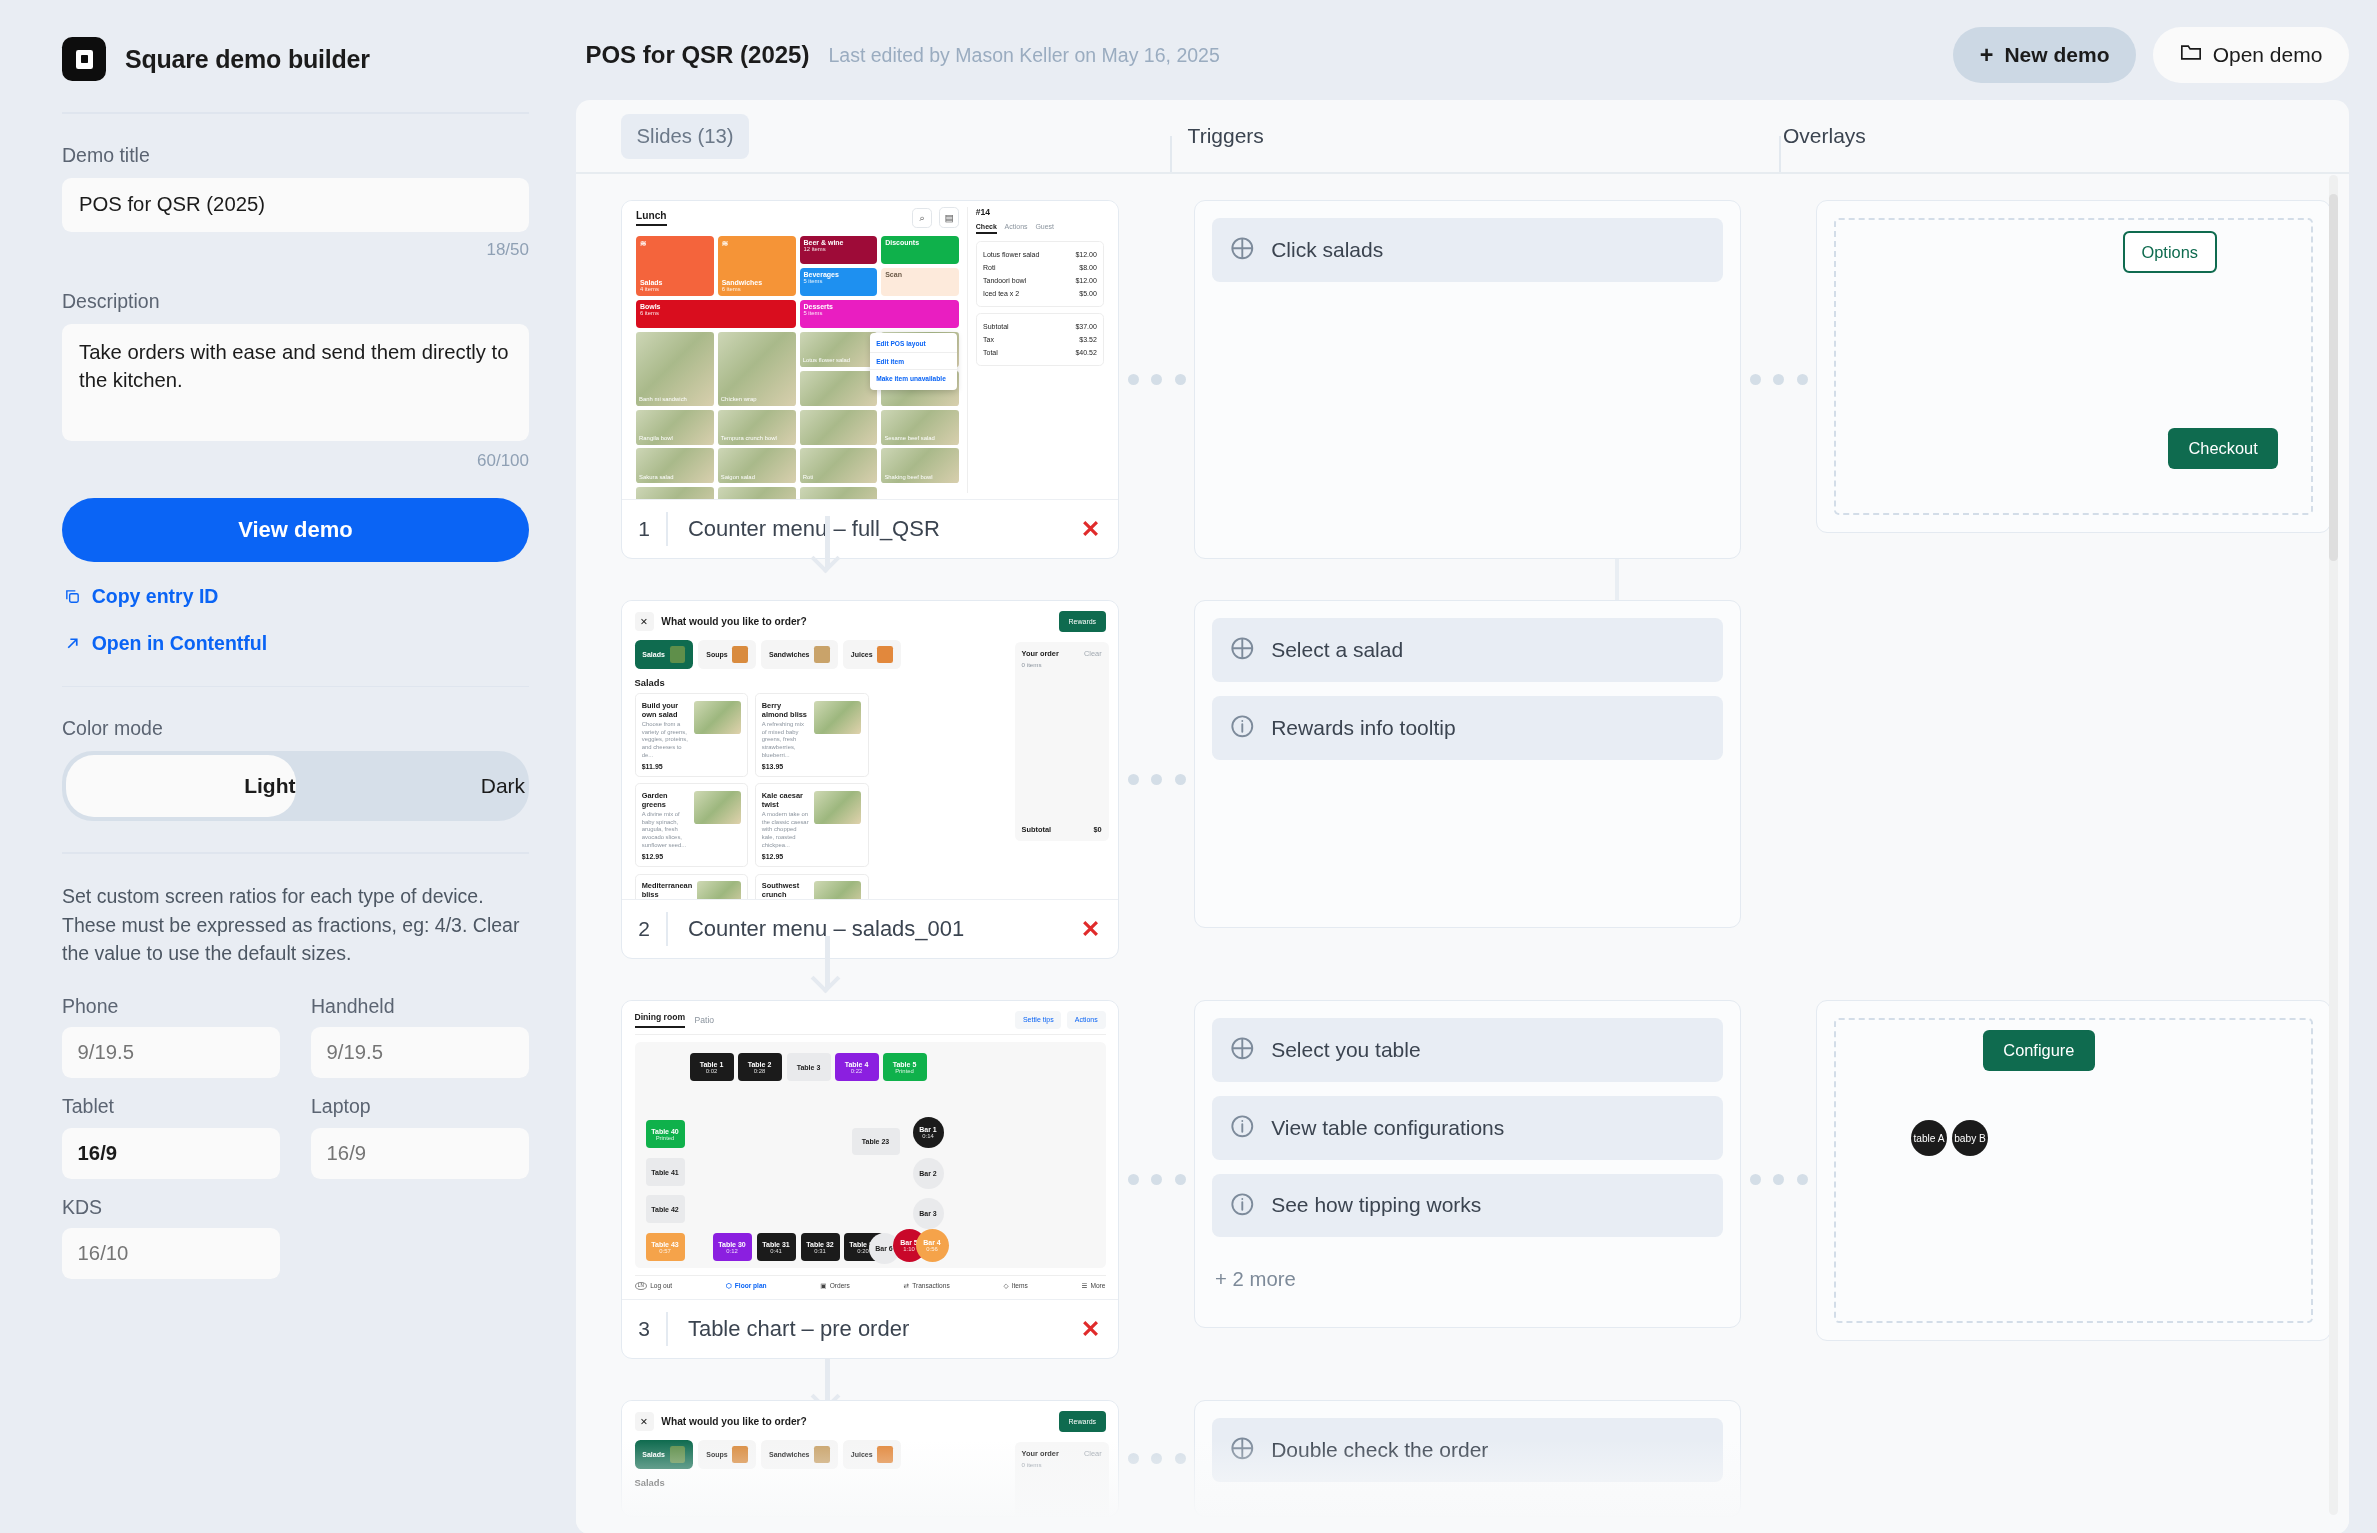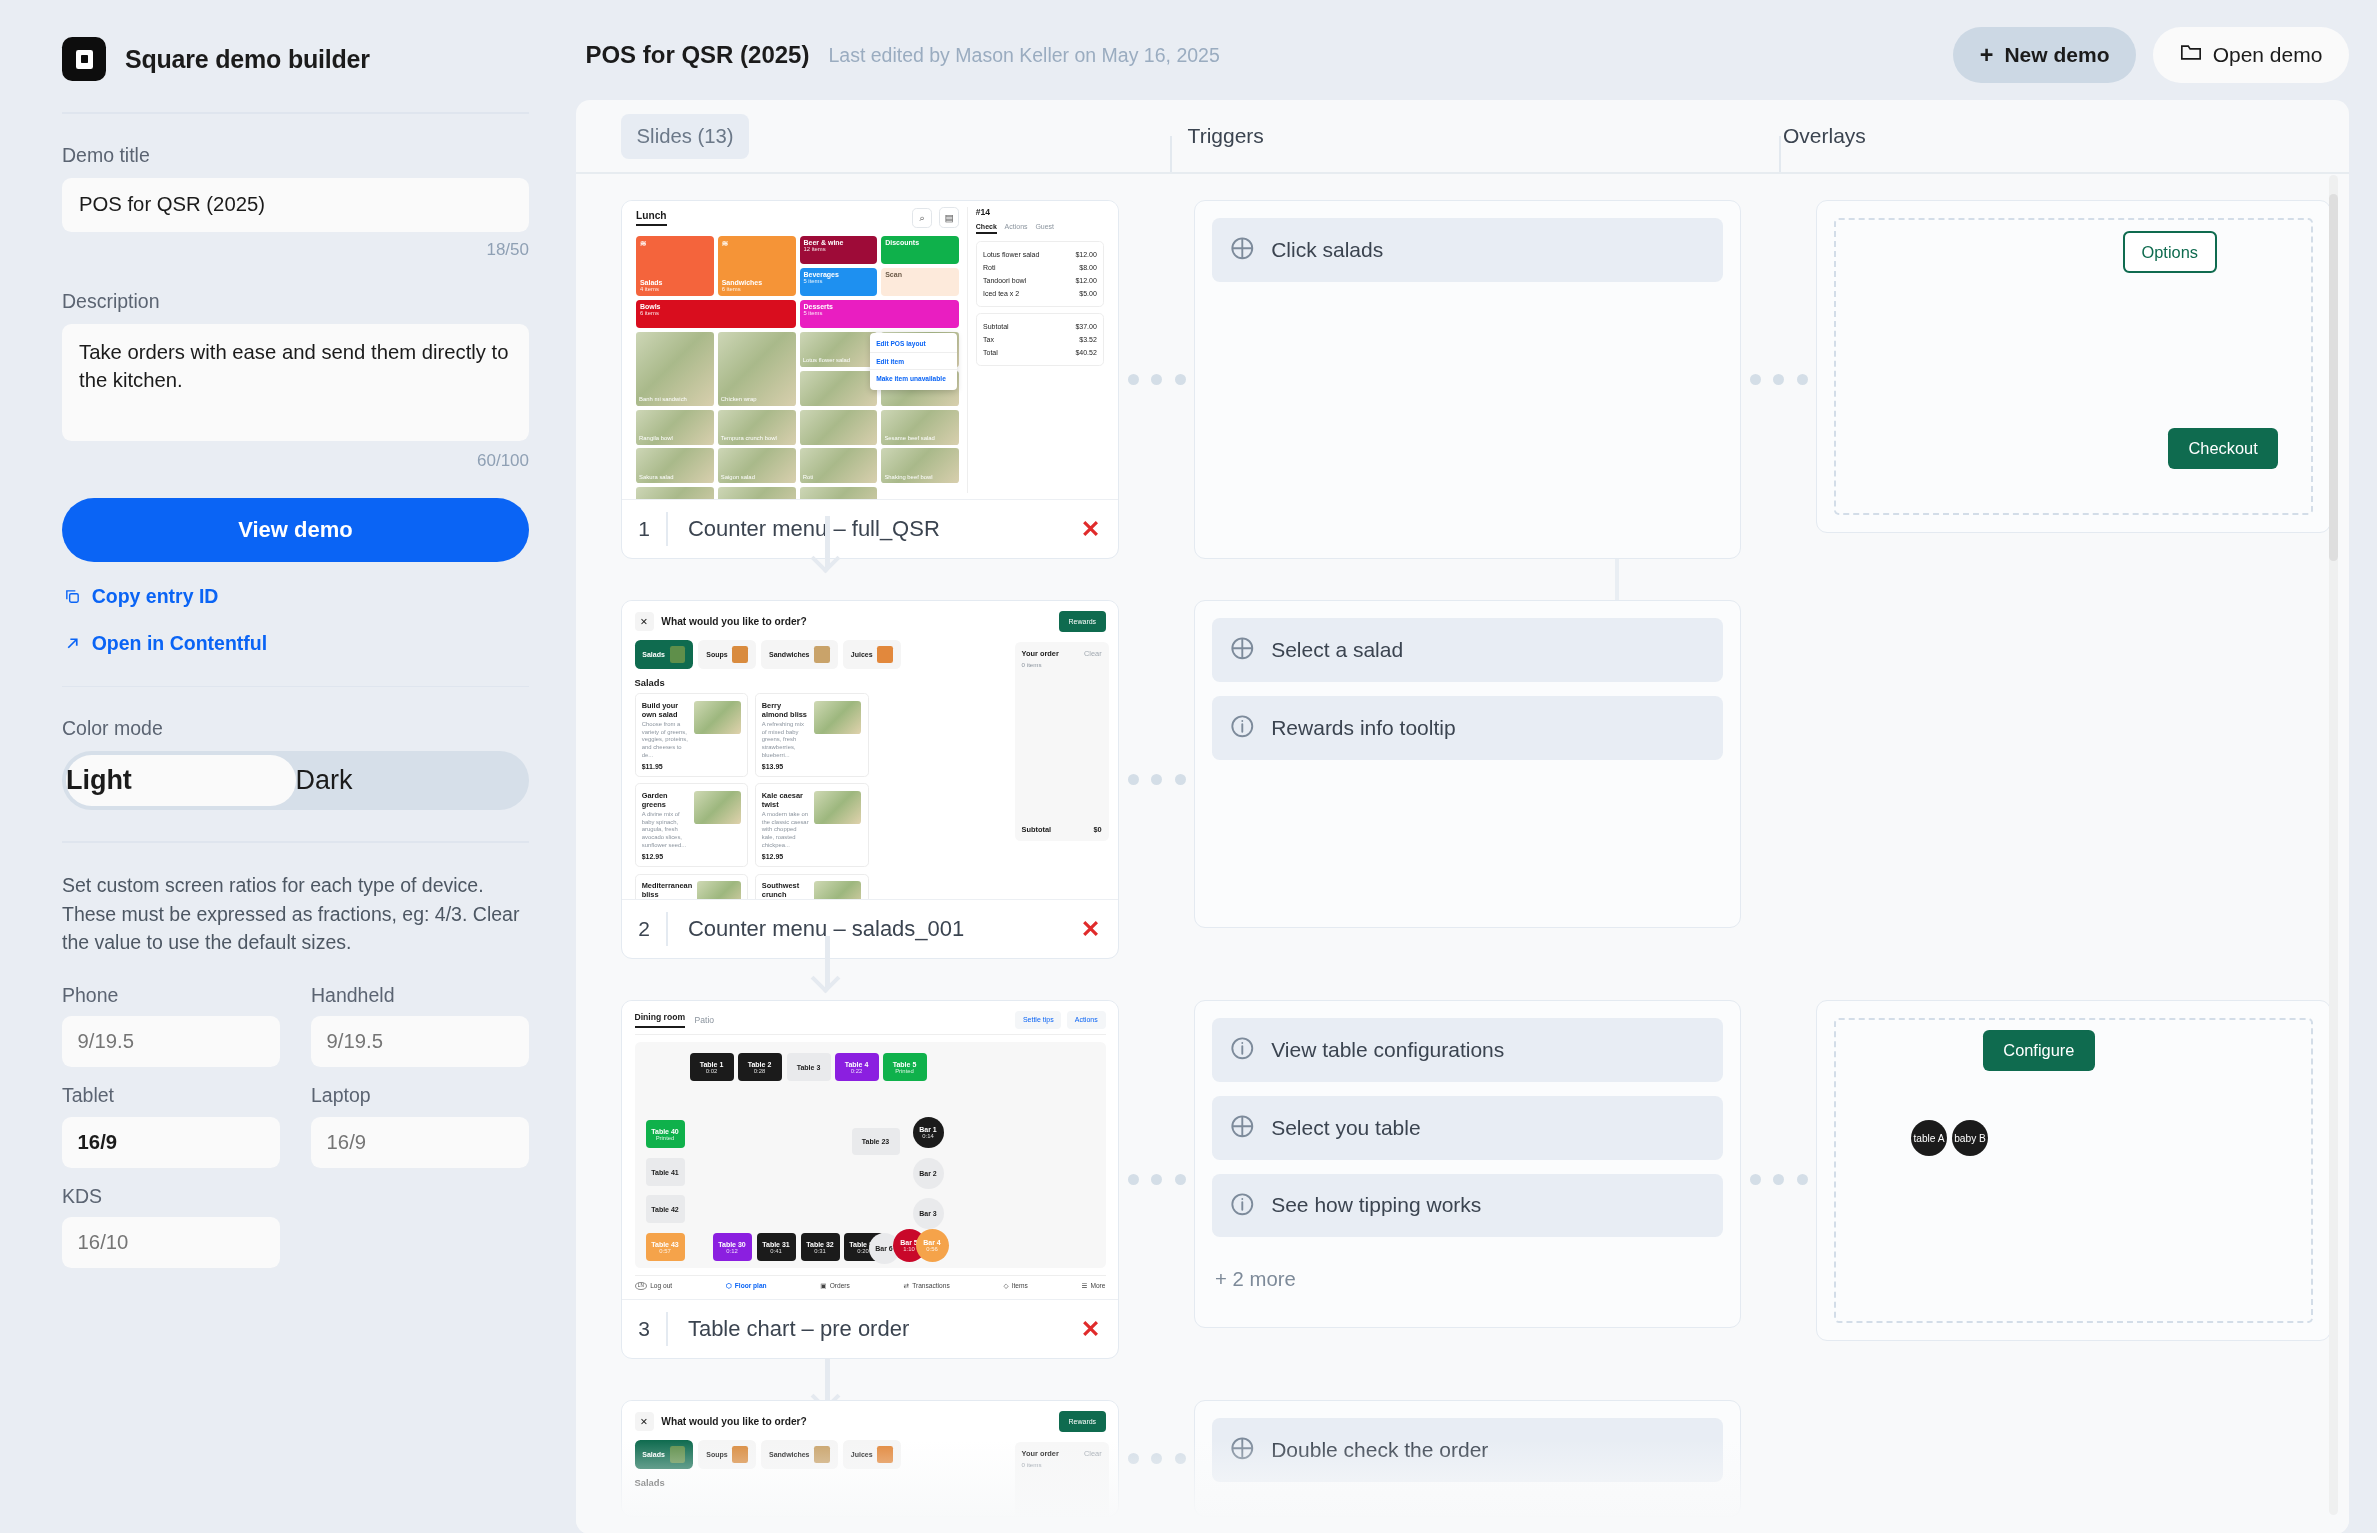--- a/index.html
+++ b/index.html
@@ -45,21 +45,21 @@
     font-family: "Liberation Sans", sans-serif;
   }
   .link-row { display: flex; align-items: center; gap: 9.4px; margin-top: 23.4px;
     color: #0a64f5; font-size: 19.5px; font-weight: 600; cursor: pointer; }
   .link-row .ico { width: 20.3px; height: 20.3px; display: flex; align-items: center; justify-content: center; }
 
   .toggle {
     display: flex; width: 100%; background: #d6dfe9; border-radius: 31px; padding: 3.9px; margin-top: 11px;
   }
   .toggle div {
-    flex: 1; text-align: left; padding: 10px 0; font-size: 27px; border-radius: 28px;
+    flex: 1; text-align: right; padding: 19px 0; font-size: 21px; border-radius: 28px;
     color: #1b1b1b; cursor: pointer;
   }
   .toggle div.active { background: #fafafa; font-weight: 600; }
 
   .help-text { font-size: 19.5px; color: #4d5763; line-height: 1.48; margin-top: 28px; }
   .ratio-grid { display: grid; grid-template-columns: 1fr 1fr; gap: 17px 31px; margin-top: 26.6px; }
   .ratio-cell .field-label { margin: 0 0 9.4px 0; }
   .ratio-cell .text-input { padding: 14px 15.6px; }
 
   
@@ -771,31 +771,31 @@
               <span></span>
               <span></span>
               <span></span>
             </div>
 
           <div class="trig-card" style="min-height:328px">
             <div class="trig-item">
               <span>
                 <svg width="26.6" height="26.6" viewBox="0 0 24 24" fill="none" stroke="#7d8b9b" stroke-width="1.7">
                   <circle cx="12" cy="12" r="9"></circle>
-                    <path d="M12 10v7M12 7.2v.1" stroke-linecap="round"></path>
+                    <path d="M12 3v18M3 12h18"></path>
                   </svg></span>
-              <span class="trig-label">View table configurations</span>
+              <span class="trig-label">Select you table</span>
             </div>
             <div class="trig-item">
               <span>
                 <svg width="26.6" height="26.6" viewBox="0 0 24 24" fill="none" stroke="#7d8b9b" stroke-width="1.7">
                   <circle cx="12" cy="12" r="9"></circle>
-                    <path d="M12 3v18M3 12h18"></path>
+                    <path d="M12 10v7M12 7.2v.1" stroke-linecap="round"></path>
                   </svg></span>
-              <span class="trig-label">Select you table</span>
+              <span class="trig-label">View table configurations</span>
             </div>
             <div class="trig-item">
               <span>
                 <svg width="26.6" height="26.6" viewBox="0 0 24 24" fill="none" stroke="#7d8b9b" stroke-width="1.7">
                   <circle cx="12" cy="12" r="9"></circle>
                     <path d="M12 10v7M12 7.2v.1" stroke-linecap="round"></path>
                   </svg></span>
               <span class="trig-label">See how tipping works</span>
             </div>
             <div class="more-link">+ 2 more</div>

